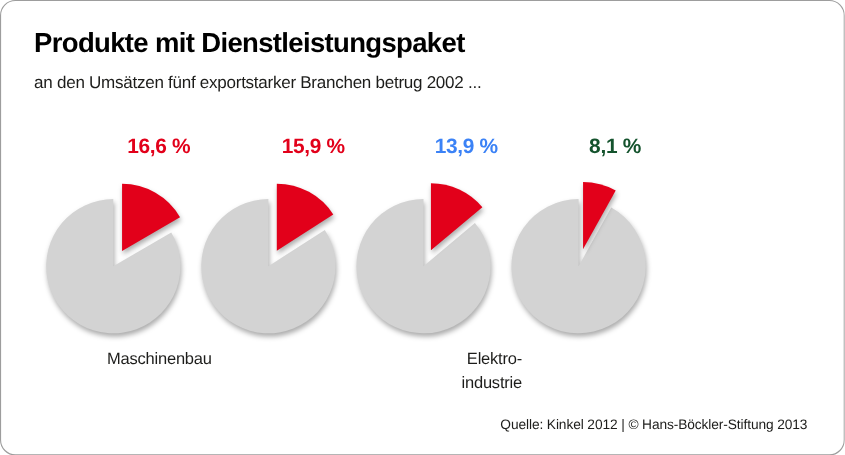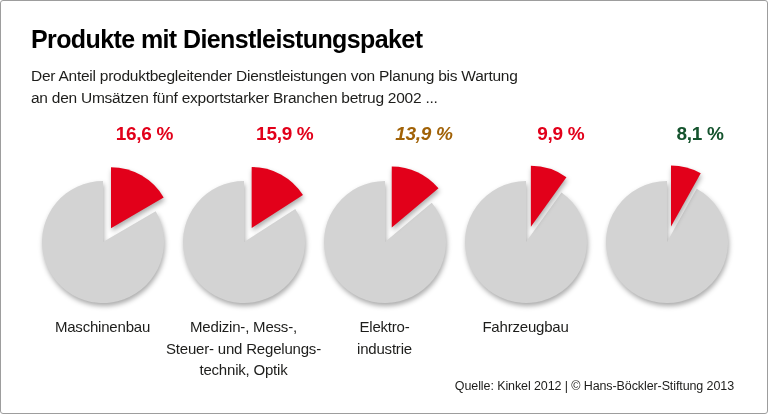--- a/index.html
+++ b/index.html
@@ -7,21 +7,21 @@
   body {
     font-family: "Liberation Sans", "DejaVu Sans", sans-serif;
     color: #1d1d1b;
   }
   .frame {
     position: relative;
     width: 768px;
     height: 414px;
     background: #ffffff;
     border: 1px solid #9d9d9d;
-    border-radius: 3px;
+    border-radius: 14px;
     overflow: hidden;
   }
   .header { padding: 24px 32px 0 30px; }
   .title {
     font-size: 25px;
     font-weight: bold;
     letter-spacing: -0.6px;
     color: #000000;
     line-height: 28px;
   }
@@ -58,21 +58,21 @@
   .pie-holder {
     width: 140px;
     height: 160px;
     position: relative;
   }
   .pie-holder svg { display: block; overflow: visible; }
   .slice-shadow { filter: drop-shadow(1.5px 3px 2.5px rgba(0,0,0,0.33)); }
   .cat-label {
     margin-top: 8px;
     width: 180px;
-    text-align: center;
+    text-align: right;
     font-size: 15px;
     line-height: 21.5px;
     letter-spacing: -0.2px;
     white-space: pre-line;
     color: #1d1d1b;
   }
   .source {
     position: absolute;
     right: 33px;
     bottom: 20px;
@@ -83,21 +83,20 @@
   }
 </style>
 </head>
 <body>
 
 <div class="frame">
 
   <div class="header">
     <div class="title">Produkte mit Dienstleistungspaket</div>
     <div class="subtitle">
-      <div>Der Anteil produktbegleitender Dienstleistungen von Planung bis Wartung</div>
       <div>an den Umsätzen fünf exportstarker Branchen betrug 2002 ...</div>
     </div>
   </div>
 
   <div class="pies-row">
     <div class="pie-col">
       <div class="pct" style="color: rgb(226, 0, 26); transform: translateX(32.9px);">16,6 %</div>
       <div class="pie-holder">
           <svg width="140" height="160" viewBox="0 0 140 160">
             <path d="M70,94 L122.70,63.28 A61,61 0 1 1 70.00,33.00 Z" fill="#d3d3d3" class="slice-shadow"></path>
@@ -107,44 +106,31 @@
       <div class="cat-label">Maschinenbau</div>
     </div>
     <div class="pie-col">
       <div class="pct" style="color: rgb(226, 0, 26); transform: translateX(32.3px); text-align: right;">15,9 %</div>
       <div class="pie-holder">
           <svg width="140" height="160" viewBox="0 0 140 160">
             <path d="M70,94 L121.30,60.99 A61,61 0 1 1 70.00,33.00 Z" fill="#d3d3d3" class="slice-shadow"></path>
             <path d="M77.66,79.95 L77.66,18.95 A61,61 0 0 1 128.96,46.95 Z" fill="#e2001a" class="slice-shadow"></path>
           </svg>
         </div>
-      <div class="cat-label">Medizin-, Mess-,
-Steuer- und Regelungs-
-technik, Optik</div>
     </div>
     <div class="pie-col">
-      <div class="pct" style="color: #a16207; transform: translateX(30.4px); font-style: italic;">13,9 %</div>
+      <div class="pct" style="color: #3b82f6; transform: translateX(30.4px);">13,9 %</div>
       <div class="pie-holder">
           <svg width="140" height="160" viewBox="0 0 140 160">
             <path d="M70,94 L116.76,54.82 A61,61 0 1 1 70.00,33.00 Z" fill="#d3d3d3" class="slice-shadow"></path>
             <path d="M76.77,79.50 L76.77,18.50 A61,61 0 0 1 123.52,40.32 Z" fill="#e2001a" class="slice-shadow"></path>
           </svg>
         </div>
       <div class="cat-label">Elektro-
 industrie</div>
-    </div>
-    <div class="pie-col">
-      <div class="pct" style="color: rgb(226, 0, 26); transform: translateX(26.4px);">9,9 %</div>
-      <div class="pie-holder">
-          <svg width="140" height="160" viewBox="0 0 140 160">
-            <path d="M70,94 L105.54,44.43 A61,61 0 1 1 70.00,33.00 Z" fill="#d3d3d3" class="slice-shadow"></path>
-            <path d="M74.90,78.77 L74.90,17.77 A61,61 0 0 1 110.44,29.19 Z" fill="#e2001a" class="slice-shadow"></path>
-          </svg>
-        </div>
-      <div class="cat-label">Fahrzeugbau</div>
     </div>
     <div class="pie-col">
       <div class="pct" style="color: #14532d; transform: translateX(24.6px);">8,1 %</div>
       <div class="pie-holder">
           <svg width="140" height="160" viewBox="0 0 140 160">
             <path d="M70,94 L99.72,40.73 A61,61 0 1 1 70.00,33.00 Z" fill="#d3d3d3" class="slice-shadow"></path>
             <path d="M74.03,78.52 L74.03,17.52 A61,61 0 0 1 103.75,25.25 Z" fill="#e2001a" class="slice-shadow"></path>
           </svg>
         </div>
     </div>

